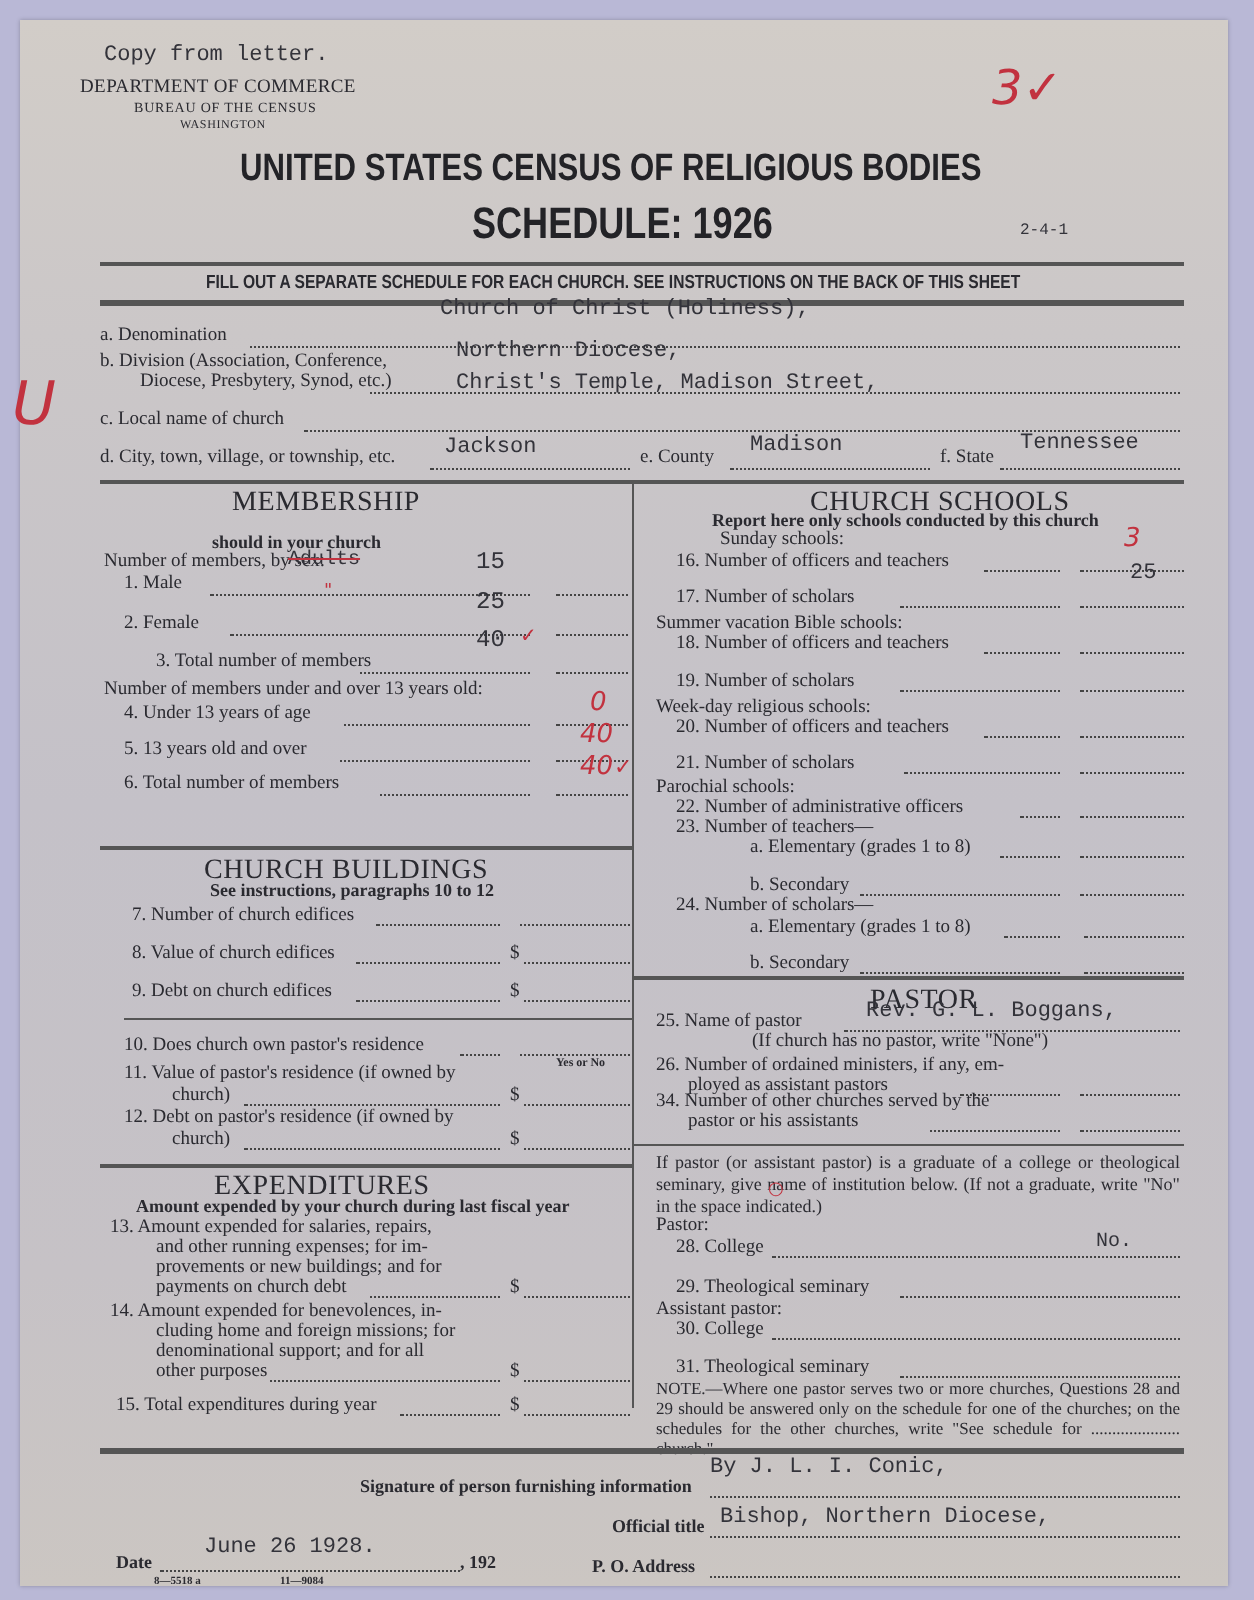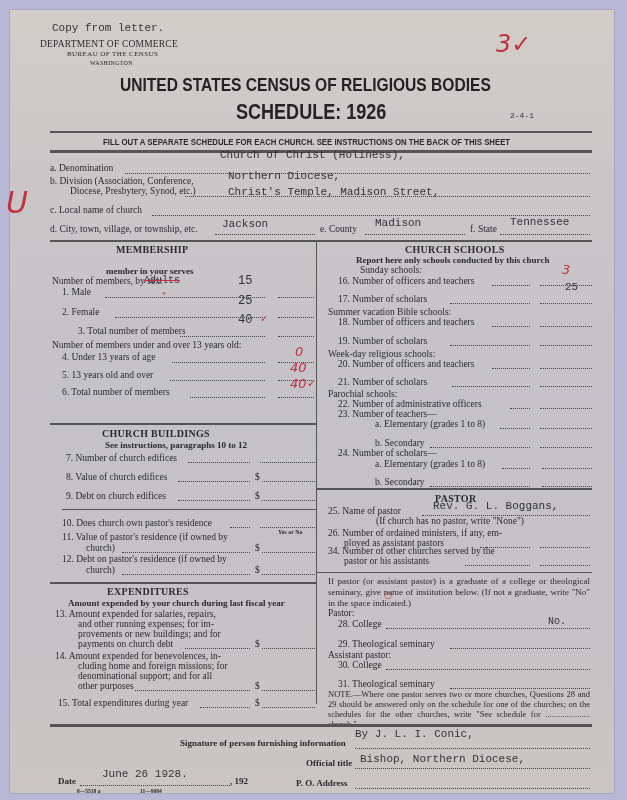--- a/index.html
+++ b/index.html
@@ -7,21 +7,21 @@
   .page { position:absolute; left:10px; top:10px; width:604px; height:783px;
     background:linear-gradient(180deg,#d2cdc8 0%,#cbc7c8 20%,#c4c1c8 50%,#c6c2c6 80%,#cbc6c2 100%);
     box-shadow:0 0 2px rgba(0,0,0,0.25); }
   .abs { position:absolute; white-space:nowrap; }
   .mono { font-family:"Liberation Mono", monospace; color:#33333a; }
   .sans-c { font-family:"Liberation Sans", sans-serif; font-weight:bold; transform-origin:left top; }
   .red { color:#c2323f; font-family:"DejaVu Sans", sans-serif; font-style:italic; }
   .dots { position:absolute; border-bottom:1px dotted #444; height:0; }
   .rule { position:absolute; background:#555; }
   .lbl { font-size:9.5px; }
-  .hd { font-size:10px; font-weight:bold; letter-spacing:0.3px; }
+  .hd { font-size:14px; font-weight:normal; letter-spacing:0.3px; }
   .sub { font-size:9px; font-weight:bold; }
   .note { font-size:9px; line-height:11px; white-space:normal; }
 </style>
 </head>
 <body>
 
 <div class="page">
 
   <div class="abs mono" style="left:42px;top:12px;font-size:11px;">Copy from letter.</div>
   <div class="abs" style="left:30px;top:29px;font-size:9.5px;letter-spacing:0.2px;">DEPARTMENT OF COMMERCE</div>
@@ -59,21 +59,21 @@
   <div class="dots" style="left:355px;top:224px;width:100px;"></div>
   <div class="abs mono" style="left:365px;top:207px;font-size:11px;">Madison</div>
   <div class="abs lbl" style="left:460px;top:214px;">f. State</div>
   <div class="dots" style="left:490px;top:224px;width:90px;"></div>
   <div class="abs mono" style="left:500px;top:206px;font-size:11px;">Tennessee</div>
 
   <div class="rule" style="left:40px;top:230px;width:542px;height:2px;"></div>
   <div class="rule" style="left:306px;top:232px;width:1px;height:462px;"></div>
 
   <div class="abs hd" style="left:106px;top:234px;">MEMBERSHIP</div>
-  <div class="abs sub" style="left:96px;top:256px;">member in your serves</div>
+  <div class="abs sub" style="left:96px;top:256px;">should in your church</div>
   <div class="abs lbl" style="left:42px;top:266px;">Number of members, by sex:</div>
   <div class="abs mono" style="left:134px;top:265px;font-size:10px;text-decoration:line-through;text-decoration-color:#c2323f;">Adults</div>
 
   <div class="abs lbl" style="left:52px;top:277px;">1. Male</div>
   <div class="dots" style="left:95px;top:287px;width:160px;"></div>
   <div class="dots" style="left:268px;top:287px;width:36px;"></div>
   <div class="abs mono" style="left:228px;top:264px;font-size:12px;">15</div>
 
   <div class="abs lbl" style="left:52px;top:297px;">2. Female</div>
   <div class="dots" style="left:105px;top:307px;width:150px;"></div>

